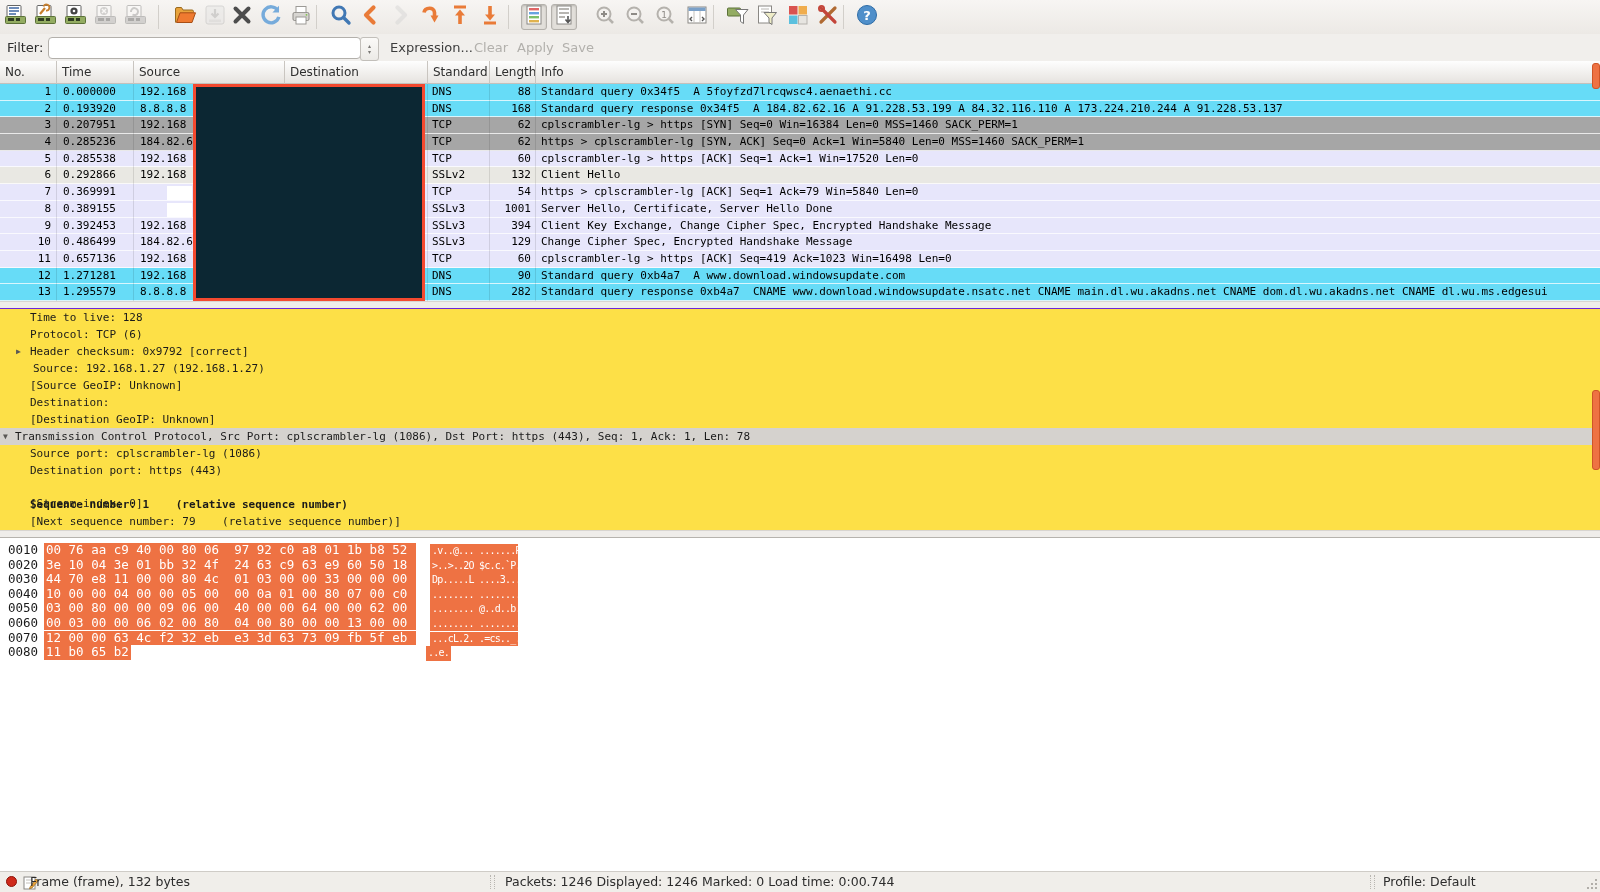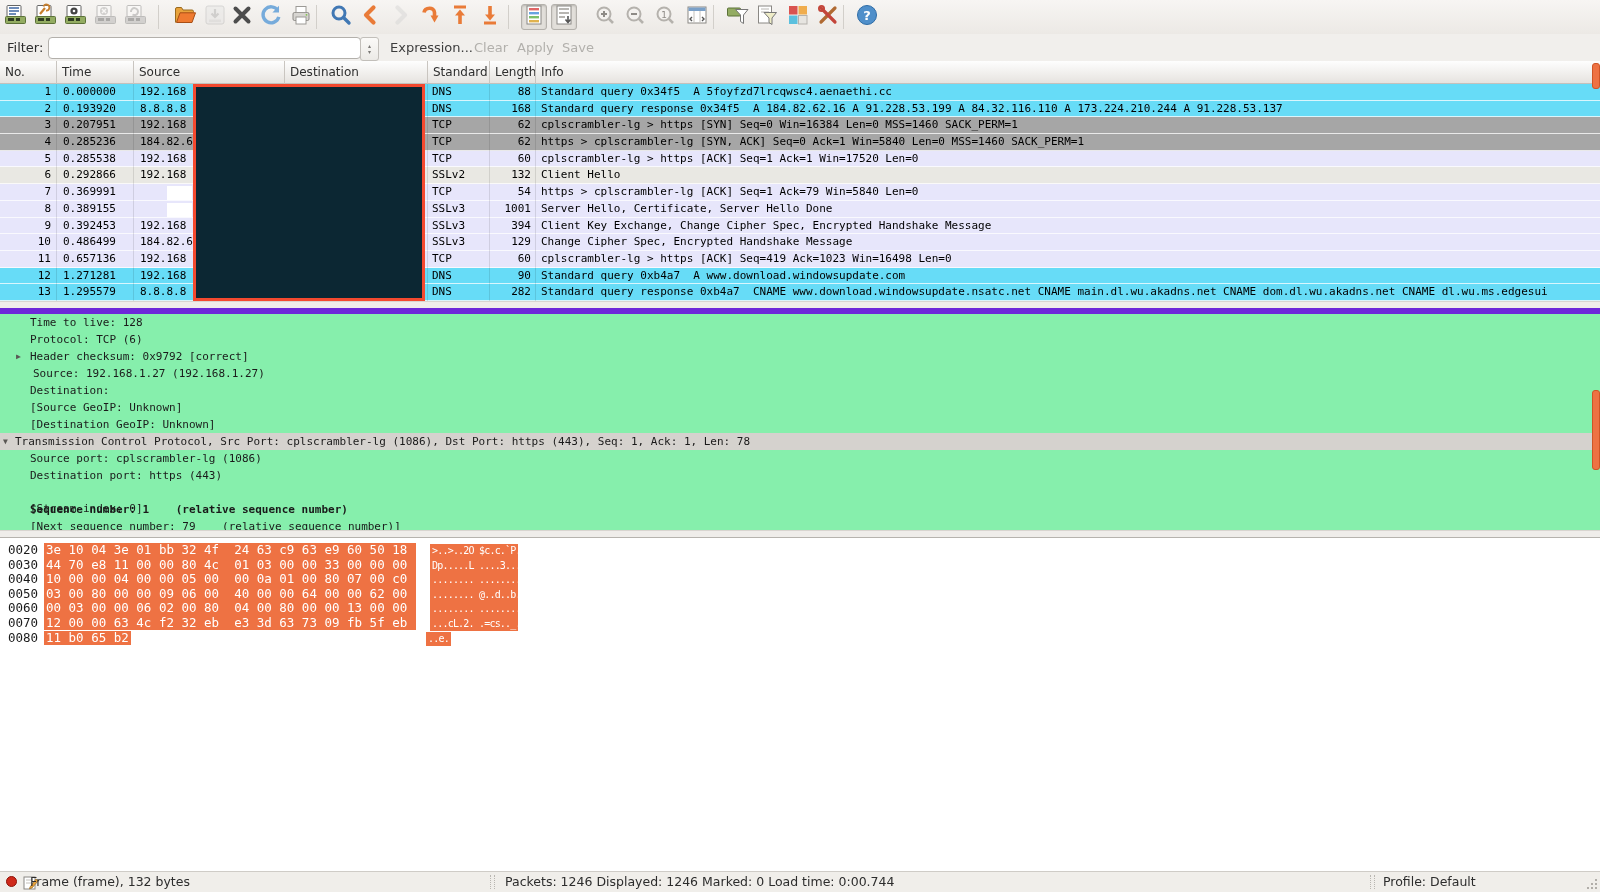--- a/index.html
+++ b/index.html
@@ -40,21 +40,21 @@
   .col-time{width:77px;padding-left:6px;}
   .col-src{width:151px;padding-left:6px;}
   .col-dst{width:143px;}
   .col-proto{width:62px;padding-left:4px;}
   .col-len{width:46px;text-align:right;padding-right:4px;}
   .col-info{flex:1;padding-left:5px;border-right:none;}
   .redaction{position:absolute;left:193px;top:84px;width:232px;height:217px;background:#0c2733;border:3px solid #f4492f;box-sizing:border-box;z-index:6;}
   .white-patch{position:absolute;background:#ffffff;z-index:5;}
   .sb-thumb{position:absolute;background:#ee7243;border:1px solid #cf5527;border-radius:3px;box-sizing:border-box;z-index:7;}
   
-  .details{position:absolute;left:0;top:308px;width:1600px;height:222px;background:#86efac;border-top:6px solid #6d28d9;box-sizing:border-box;overflow:hidden;}
+  .details{position:absolute;left:0;top:308px;width:1600px;height:222px;background:#fde047;border-top:1px solid #6d28d9;box-sizing:border-box;overflow:hidden;}
   .dline{height:17px;line-height:17px;font-family:"DejaVu Sans Mono",monospace;font-size:11px;color:#1a1a1a;white-space:pre;position:relative;}
   .dline.sel{background:#d5d2ce;}
   .darrow{position:absolute;top:0;font-size:8px;color:#5a5855;}
   .splitter{position:absolute;left:0;width:1600px;background:#efedea;border-top:1px solid #d8d5d0;box-sizing:border-box;}
   
   .hexpane{position:absolute;left:0;top:537px;width:1600px;height:334px;background:#fff;border-top:1px solid #b6b3ae;box-sizing:border-box;padding-top:5px;}
   .hrow{height:14.6px;line-height:14.5px;font-family:"DejaVu Sans Mono",monospace;font-size:12.5px;white-space:pre;}
   .h-off{display:inline-block;width:34px;margin-left:8px;color:#1a1a1a;}
   .h-hex{display:inline-block;margin-left:2px;background:#ee7243;color:#fff;padding:0 2px;}
   .h-hex.fixed{width:368px;}
@@ -433,35 +433,36 @@
 <div class="redaction"></div>
 <div class="sb-thumb" style="right:0;top:63px;width:8px;height:26px;"></div>
 
 <div class="splitter" style="top:301px;height:7px;"></div>
 
 <div class="details" id="detailsPane">
     <div class="dline"><span style="position: absolute; left: 30px;">Time to live: 128</span></div>
     <div class="dline"><span style="position: absolute; left: 30px;">Protocol: TCP (6)</span></div>
     <div class="dline"><span class="darrow" style="left: 16px;">▶</span><span style="position: absolute; left: 30px;">Header checksum: 0x9792 [correct]</span></div>
     <div class="dline"><span style="position: absolute; left: 33px;">Source: 192.168.1.27 (192.168.1.27)</span></div>
+    <div class="dline"><span style="position: absolute; left: 30px;">[Source GeoIP: Unknown]</span></div>
     <div class="dline"><span style="position: absolute; left: 30px;">Destination:</span></div>
-    <div class="dline"><span style="position: absolute; left: 30px;">[Source GeoIP: Unknown]</span></div>
     <div class="dline"><span style="position: absolute; left: 30px;">[Destination GeoIP: Unknown]</span></div>
     <div class="dline sel"><span class="darrow" style="left: 3px;">▼</span><span style="position: absolute; left: 15px;">Transmission Control Protocol, Src Port: cplscrambler-lg (1086), Dst Port: https (443), Seq: 1, Ack: 1, Len: 78</span></div>
     <div class="dline"><span style="position: absolute; left: 30px;">Source port: cplscrambler-lg (1086)</span></div>
     <div class="dline"><span style="position: absolute; left: 30px;">Destination port: https (443)</span></div>
     <div class="dline"><span style="position: absolute; left: 30px; margin-top: 16px;">[Stream index: 0]</span></div>
     <div class="dline"><span style="position: absolute; left: 30px; font-weight: bold;">Sequence number: 1    (relative sequence number)</span></div>
     <div class="dline"><span style="position: absolute; left: 30px;">[Next sequence number: 79    (relative sequence number)]</span></div>
   </div>
 <div class="sb-thumb" style="right:0;top:390px;width:8px;height:80px;"></div>
 
 <div class="splitter" style="top:530px;height:7px;"></div>
 
 <div class="hexpane" id="hexPane">
+    <div class="hrow"><span class="h-off">0010</span><span class="h-hex fixed">00 76 aa c9 40 00 80 06  97 92 c0 a8 01 1b b8 52</span><span class="h-asc fixed">.v..@... .......R</span></div>
     <div class="hrow"><span class="h-off">0020</span><span class="h-hex fixed">3e 10 04 3e 01 bb 32 4f  24 63 c9 63 e9 60 50 18</span><span class="h-asc fixed">&gt;..&gt;..2O $c.c.`P.</span></div>
     <div class="hrow"><span class="h-off">0030</span><span class="h-hex fixed">44 70 e8 11 00 00 80 4c  01 03 00 00 33 00 00 00</span><span class="h-asc fixed">Dp.....L ....3...</span></div>
     <div class="hrow"><span class="h-off">0040</span><span class="h-hex fixed">10 00 00 04 00 00 05 00  00 0a 01 00 80 07 00 c0</span><span class="h-asc fixed">........ ........</span></div>
     <div class="hrow"><span class="h-off">0050</span><span class="h-hex fixed">03 00 80 00 00 09 06 00  40 00 00 64 00 00 62 00</span><span class="h-asc fixed">........ @..d..b.</span></div>
     <div class="hrow"><span class="h-off">0060</span><span class="h-hex fixed">00 03 00 00 06 02 00 80  04 00 80 00 00 13 00 00</span><span class="h-asc fixed">........ ........</span></div>
     <div class="hrow"><span class="h-off">0070</span><span class="h-hex fixed">12 00 00 63 4c f2 32 eb  e3 3d 63 73 09 fb 5f eb</span><span class="h-asc fixed">...cL.2. .=cs.._.</span></div>
     <div class="hrow"><span class="h-off">0080</span><span class="h-hex">11 b0 65 b2</span><span class="h-asc" style="margin-left: 295.203px;">..e.</span></div>
   </div>
 
 <div class="statusbar">

